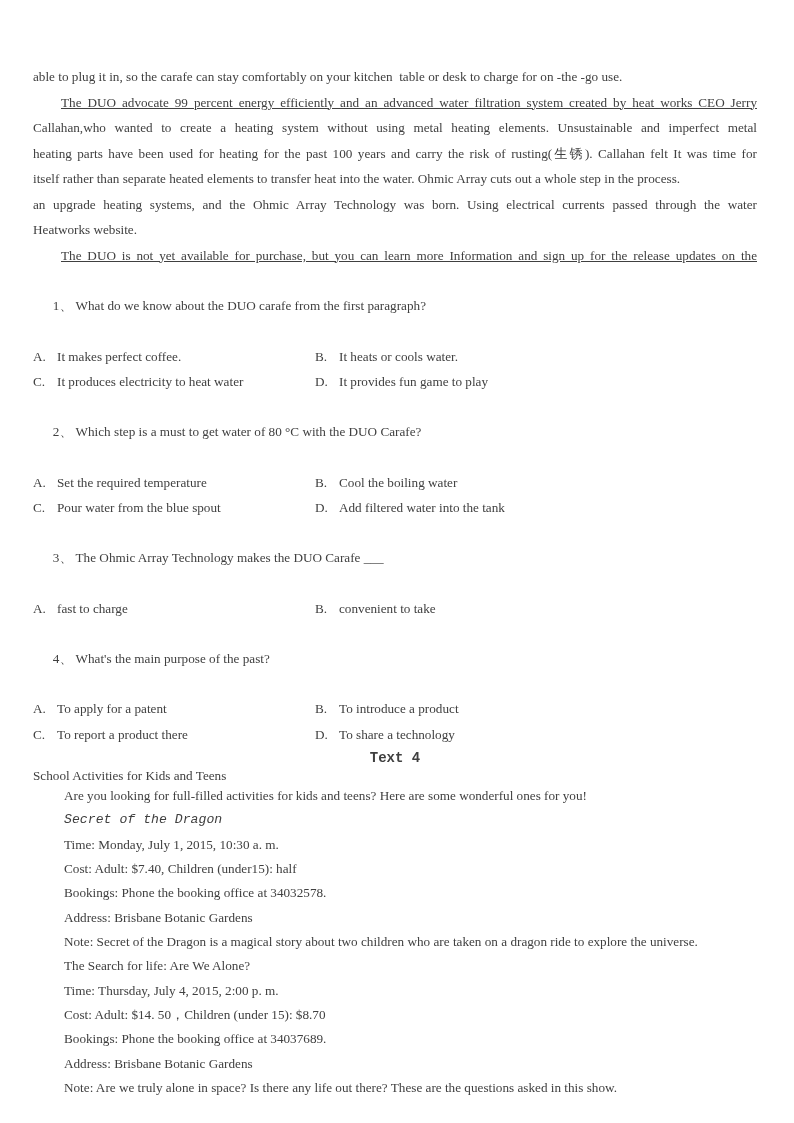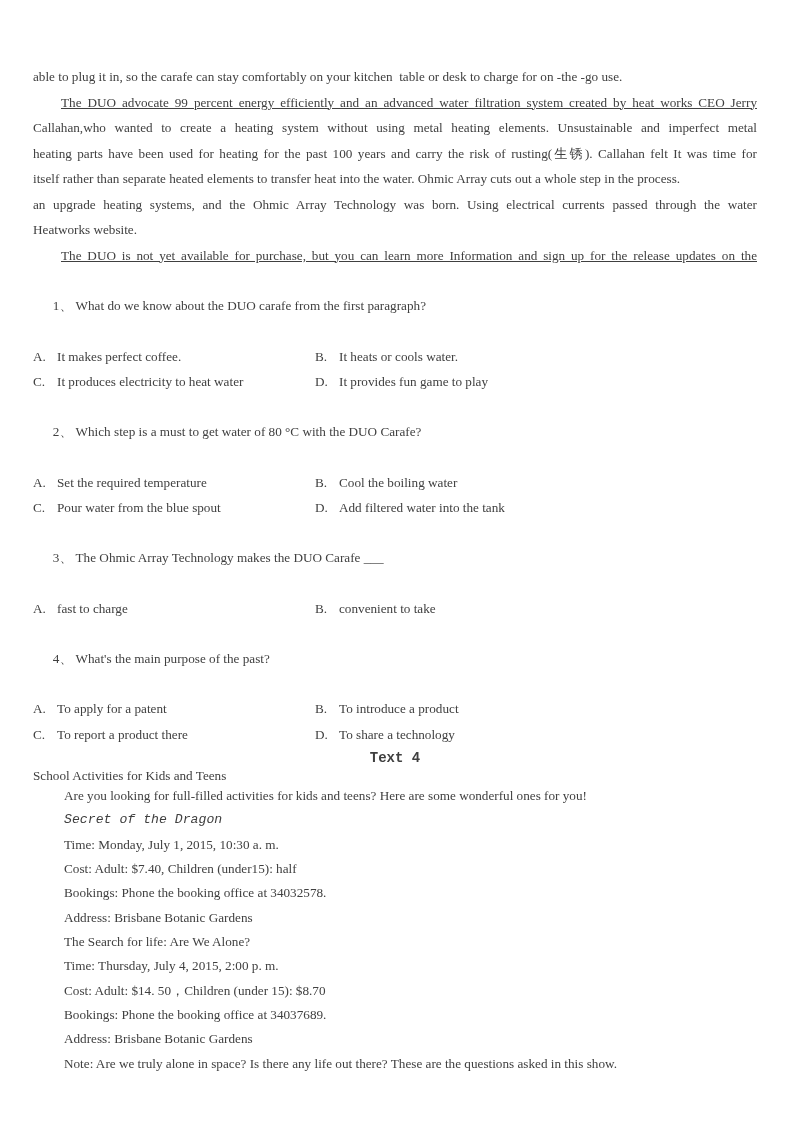--- a/index.html
+++ b/index.html
@@ -85,20 +85,21 @@
     </div>
 
     <div class="t4">Text 4</div>
     <div class="sub">School Activities for Kids and Teens</div>
     <div class="aln">Are you looking for full-filled activities for kids and teens? Here are some wonderful ones for you!</div>
     <div class="aln italic">Secret of the Dragon</div>
     <div class="aln">Time: Monday, July 1, 2015, 10:30 a. m.</div>
     <div class="aln">Cost: Adult: $7.40, Children (under15): half</div>
     <div class="aln">Bookings: Phone the booking office at 34032578.</div>
     <div class="aln">Address: Brisbane Botanic Gardens</div>
+    <div class="aln">Note: Secret of the Dragon is a magical story about two children who are taken on a dragon ride to explore the universe.</div>
     <div class="aln">The Search for life: Are We Alone?</div>
     <div class="aln">Time: Thursday, July 4, 2015, 2:00 p. m.</div>
     <div class="aln">Cost: Adult: $14. 50，Children (under 15): $8.70</div>
     <div class="aln">Bookings: Phone the booking office at 34037689.</div>
     <div class="aln">Address: Brisbane Botanic Gardens</div>
     <div class="aln">Note: Are we truly alone in space? Is there any life out there? These are the questions asked in this show.</div>
 
   </div>
 </div>
 

